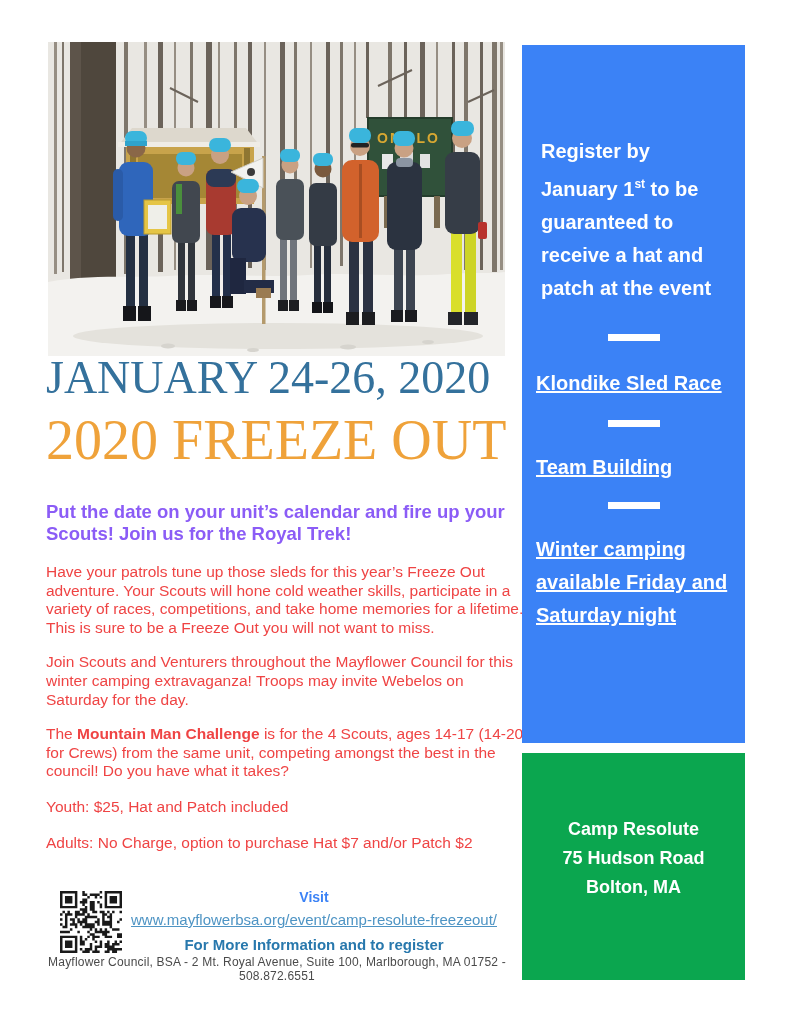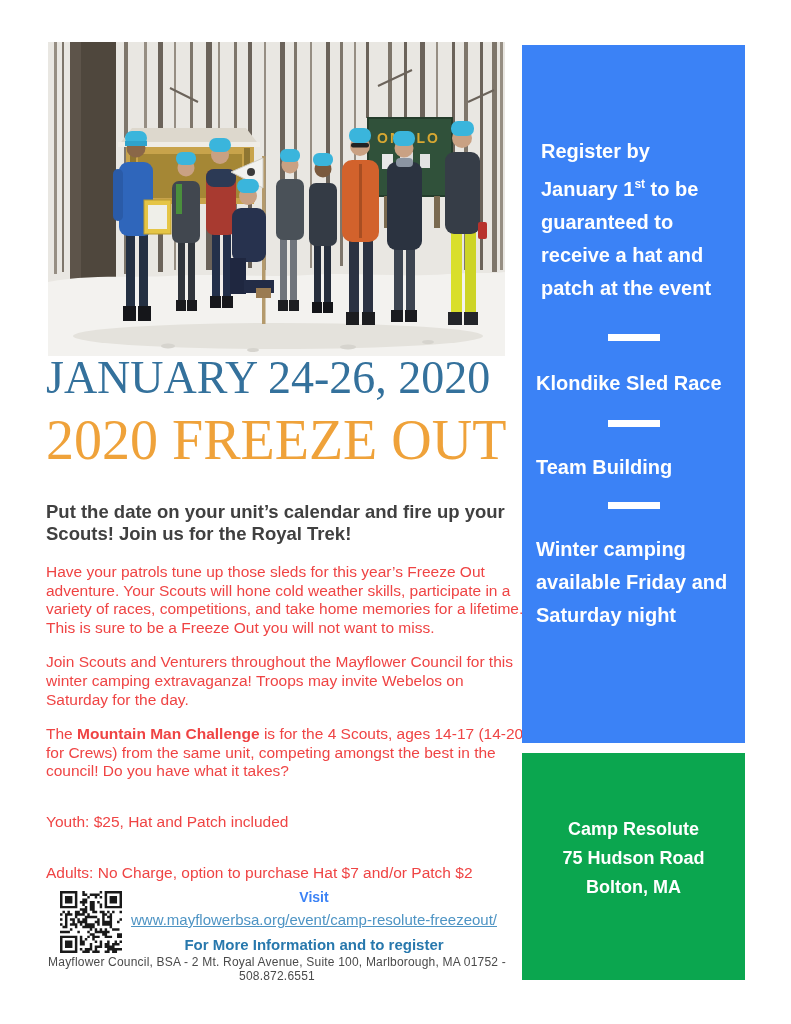--- a/index.html
+++ b/index.html
@@ -10,50 +10,50 @@
   .photo{position:absolute;left:48px;top:42px;width:457px;height:314px;overflow:hidden;background:#e9e7e2;}
   .photo svg{display:block;}
 
   
   .title-date{position:absolute;left:46px;top:355px;font-family:"Liberation Serif",serif;
               font-size:46px;line-height:1;color:#34719c;white-space:nowrap;}
   .title-event{position:absolute;left:46px;top:412px;font-family:"Liberation Serif",serif;
                font-size:56px;line-height:1;color:#efa23a;white-space:nowrap;}
 
   
-  .intro{position:absolute;left:46px;top:501px;width:480px;color:#404040;
+  .intro{position:absolute;left:46px;top:501px;width:480px;color:#8b5cf6;
          font-size:18.5px;font-weight:bold;line-height:22px;}
 
   
   .bodycol{position:absolute;left:46px;top:563px;width:478px;color:#ef4444;
            font-family:Liberation Sans, sans-serif;font-size:15.5px;line-height:18.6px;}
   .bodycol p{margin:0 0 0 0;}
   .bodycol p + p{margin-top:16px;}
-  .bodycol .price{margin-top:32px;}
+  .bodycol .price{margin-top:17px;}
 
   
   .footer-row{position:absolute;left:48px;top:886px;width:458px;display:flex;align-items:flex-start;}
   .qr-wrap{margin-left:12px;width:62px;height:62px;margin-top:5px;}
   .qr-wrap svg{display:block;}
   .footer-links{flex:1;text-align:center;}
   .visit{font-size:14px;font-weight:bold;color:#3b82f6;margin-top:3px;}
   .url a{font-size:15px;color:#4e94c4;text-decoration:underline;}
   .url{margin-top:6px;}
   .info{font-size:15px;font-weight:bold;color:#2878ad;margin-top:7px;}
   .address{position:absolute;left:40px;top:955px;width:474px;text-align:center;
            font-size:12px;color:#4a4a4a;letter-spacing:.2px;}
 
   
   .panel-blue{position:absolute;left:522px;top:45px;width:223px;height:698px;background:#3b82f6;
               color:#ffffff;font-weight:bold;}
   .register{margin:90px 19px 0;font-size:20px;line-height:33px;}
   .register sup{font-size:12px;}
   .divider{width:52px;height:7px;background:#ffffff;margin:0 auto;}
   .div1{margin-top:29px;} .div2{margin-top:20px;} .div3{margin-top:18px;}
-  .sb-item{margin:5px 14px;font-size:20px;line-height:33px;}
+  .sb-item{margin:5px 14px;font-size:20px;line-height:33px;text-decoration:underline;}
   .it0{margin-top:26px;} .it1{margin-top:24px;} .it2{margin-top:24px;}
 
   
   .panel-green{position:absolute;left:522px;top:753px;width:223px;height:227px;background:#0ba64f;
                color:#ffffff;text-align:center;font-weight:bold;font-size:18px;line-height:29px;
                box-sizing:border-box;padding-top:62px;}
 </style>
 </head>
 <body>
 

